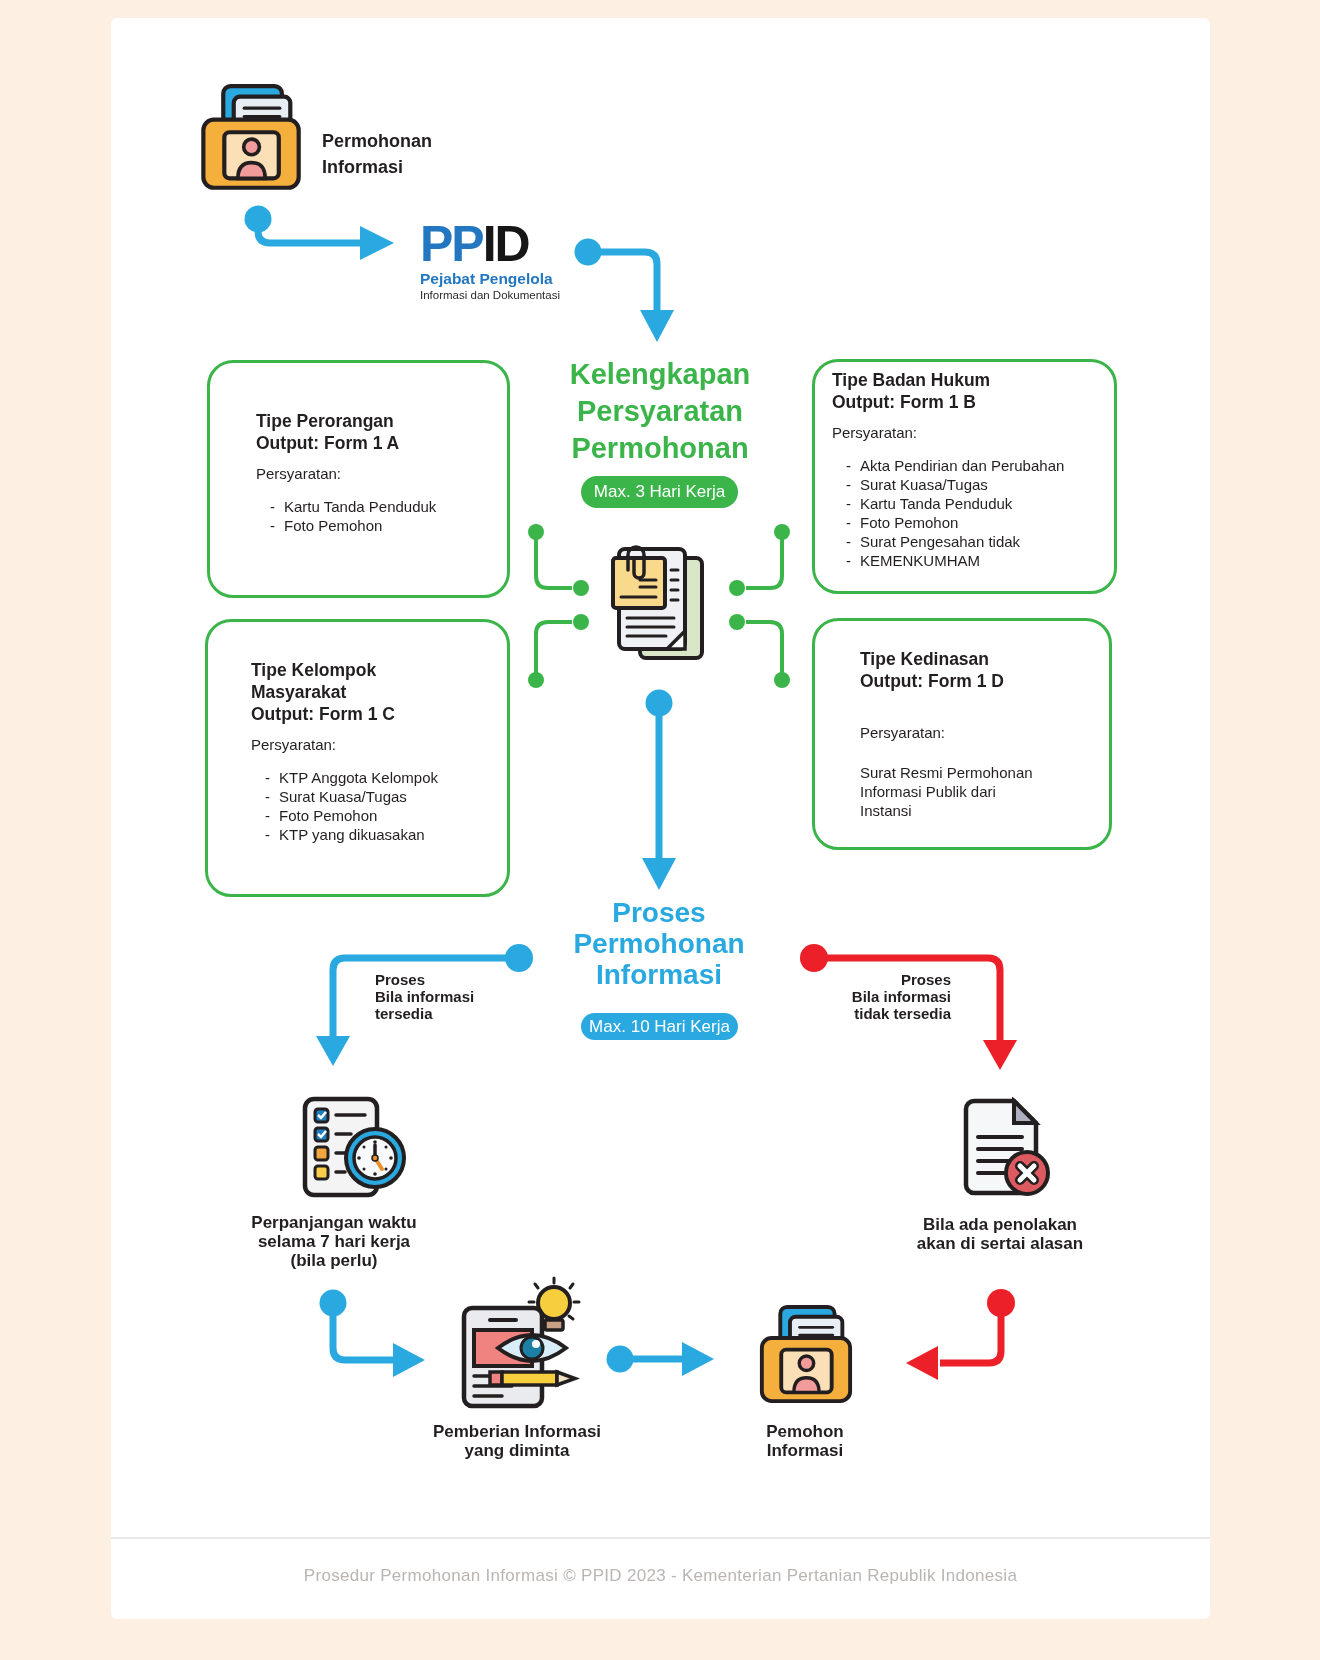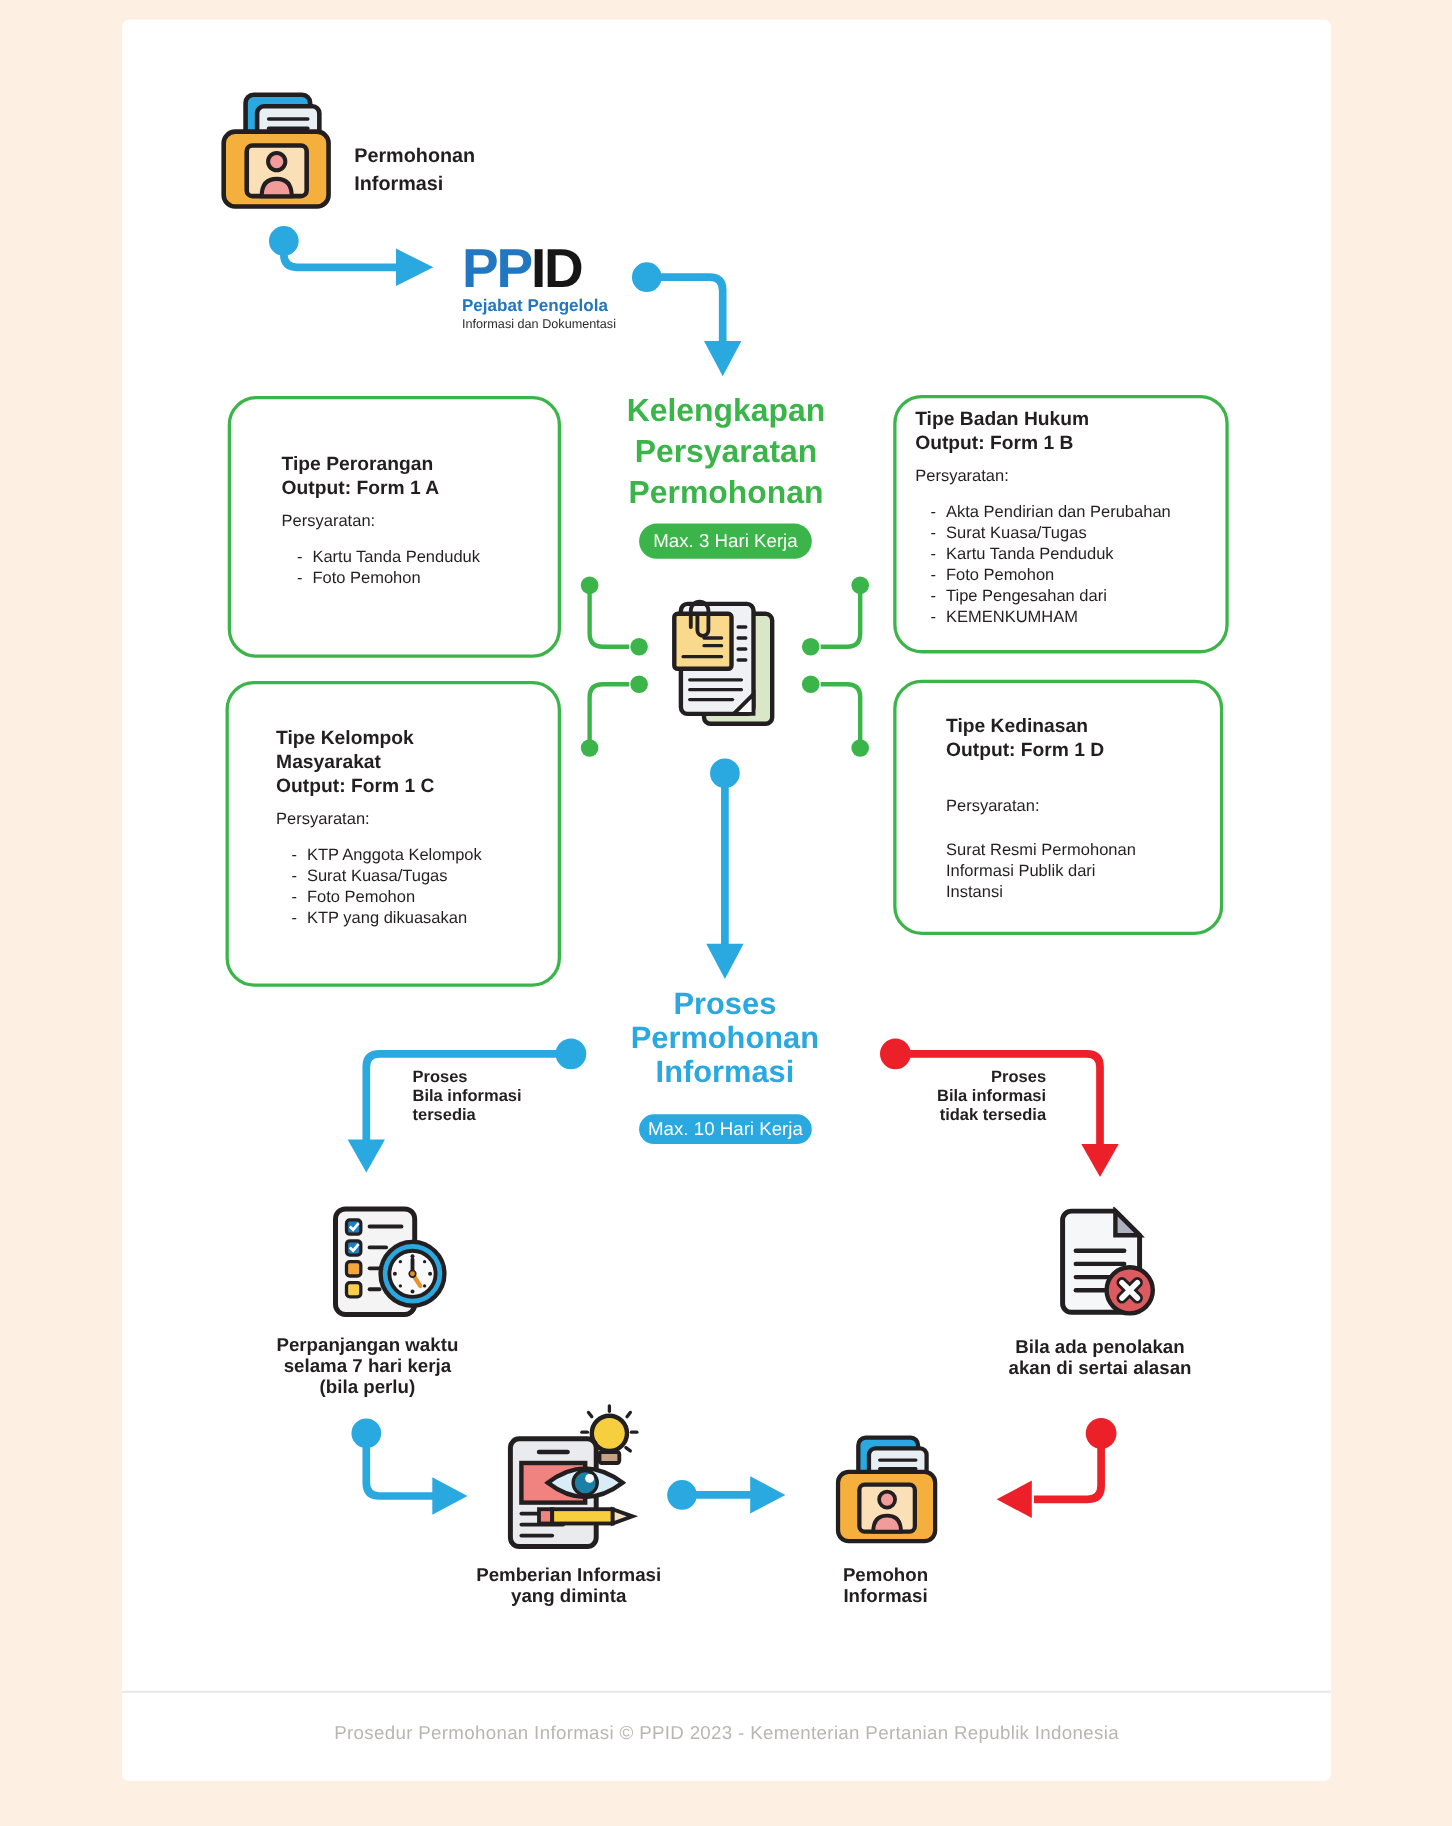--- a/index.html
+++ b/index.html
@@ -182,21 +182,21 @@
   </div>
   <div class="abs type-box box-b">
     <div class="tb-title pre">Tipe Badan Hukum
 Output: Form 1 B</div>
     <div class="tb-req">Persyaratan:</div>
     <ul>
         <li>Akta Pendirian dan Perubahan</li>
         <li>Surat Kuasa/Tugas</li>
         <li>Kartu Tanda Penduduk</li>
         <li>Foto Pemohon</li>
-        <li>Tipe Pengesahan dari</li>
+        <li>Surat Pengesahan tidak</li>
         <li>KEMENKUMHAM</li>
       </ul>
   </div>
   <div class="abs type-box box-c">
     <div class="tb-title pre">Tipe Kelompok
 Masyarakat
 Output: Form 1 C</div>
     <div class="tb-req">Persyaratan:</div>
     <ul>
         <li>KTP Anggota Kelompok</li>

